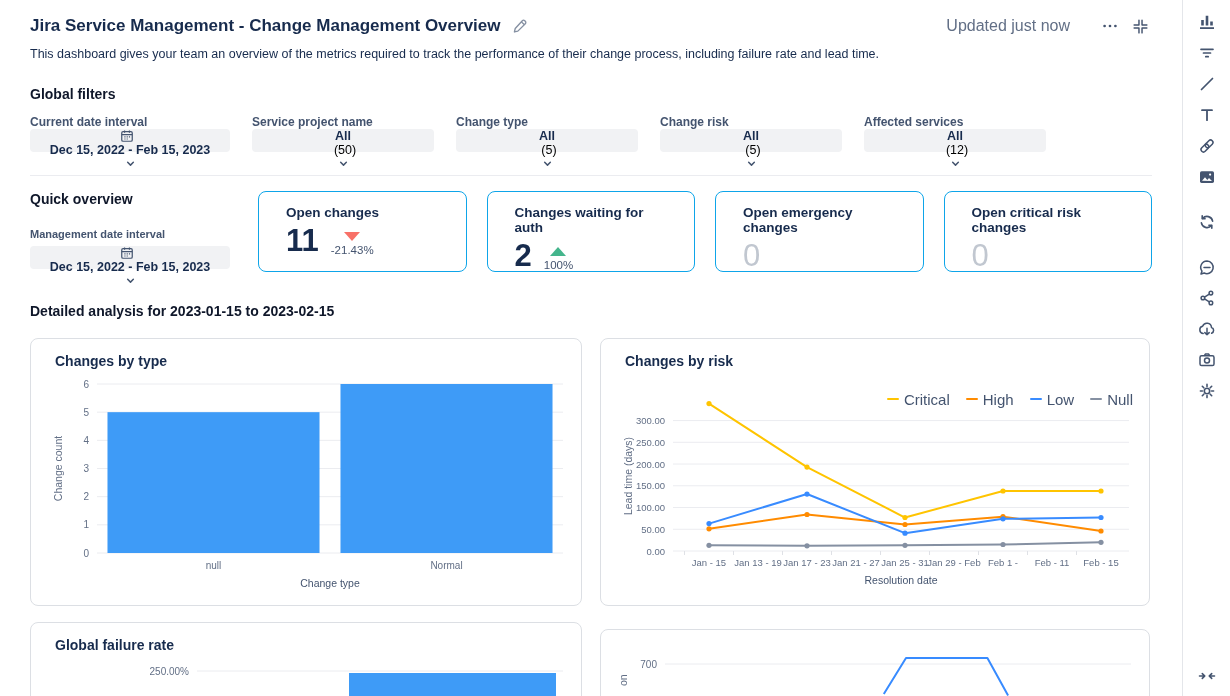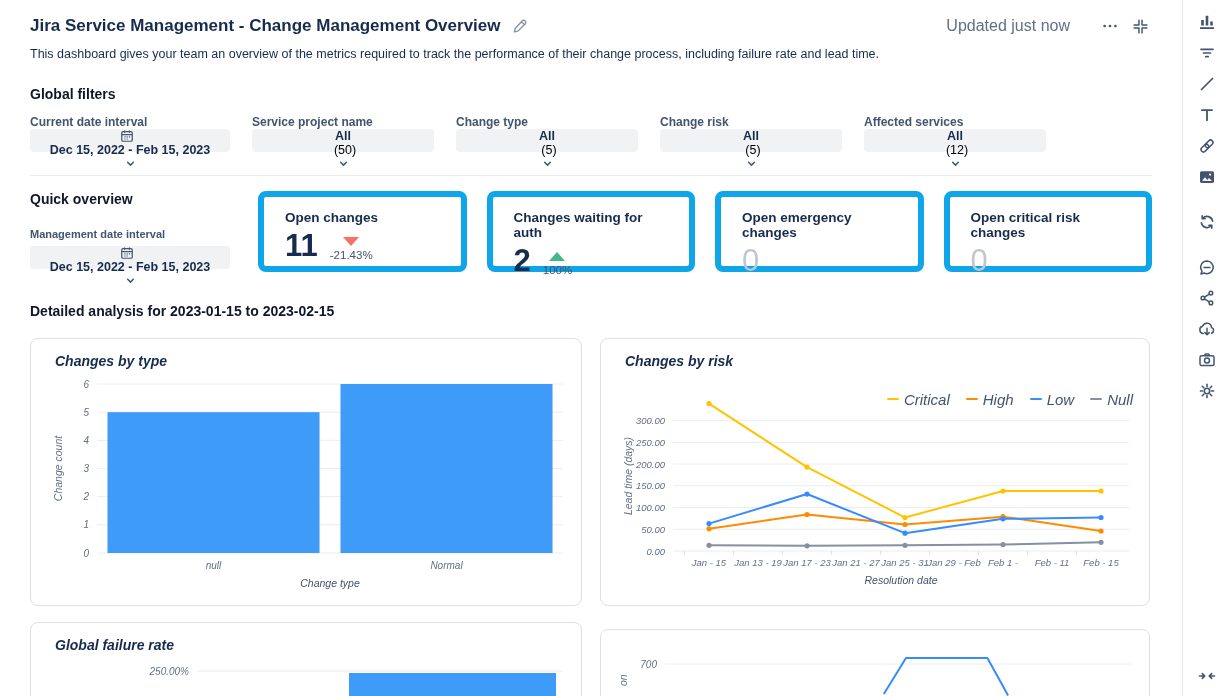--- a/index.html
+++ b/index.html
@@ -31,37 +31,37 @@
   .control svg { flex:none; }
   .cal { margin-right:7px; }
 
   .divider { border:none; border-top:1px solid #EBECF0; margin-top:23px; }
 
   
   .overview-row { display:flex; margin-top:15px; }
   .overview-left { width:200px; margin-right:28px; flex:none; }
   .comp-label { font-size:11px; font-weight:700; color:#44546F; margin-top:21px; margin-bottom:6px; }
   .cards { display:flex; gap:20px; flex:1; }
-  .stat-card { flex:1; border:6px solid #0ea5e9; border-radius:8px; padding:13px 21px; height:81px; background:#fff; }
+  .stat-card { flex:1; border:1px solid #0ea5e9; border-radius:8px; padding:13px 27px; height:81px; background:#fff; }
   .stat-title { font-size:13.5px; font-weight:700; color:#172B4D; }
   .stat-row { display:flex; align-items:flex-end; margin-top:6px; }
   .stat-value { font-size:31px; font-weight:600; line-height:30px; color:#172B4D; }
   .stat-value.zero { color:#C1C7D0; font-weight:400; }
   .trend { display:flex; flex-direction:column; align-items:center; margin-left:12px; }
   .tri-down { width:0; height:0; border-left:8px solid transparent; border-right:8px solid transparent;
     border-top:9px solid #F87168; margin-bottom:3px; }
   .tri-up { width:0; height:0; border-left:8px solid transparent; border-right:8px solid transparent;
     border-bottom:9px solid #44B58C; margin-bottom:3px; }
   .trend-pct { font-size:11.5px; color:#44546F; }
 
   .detailed-heading { margin-top:31px; }
 
   
   .charts-grid { display:grid; grid-template-columns:552px 550px; column-gap:18px; row-gap:16px; margin-top:19px; }
-  .chart-card { border:1px solid #DCDFE4; border-radius:8px; background:#fff; height:268px; padding:14px 16px; overflow:hidden;font-style:italic; }
+  .chart-card { border:1px solid #DCDFE4; border-radius:8px; background:#fff; height:268px; padding:14px 16px; overflow:hidden; }
   .chart-card.offset { margin-top:7px; }
   .chart-title { font-size:14px; font-weight:700; color:#172B4D; margin-left:8px; }
   .legend { display:flex; justify-content:flex-end; align-items:center; margin-top:8px; height:12px; }
   .legend-item { display:flex; align-items:center; margin-left:16px; font-size:15px; color:#44546F; cursor:pointer;margin-top:32px; }
   .legend-dash { width:12px; height:2.5px; border-radius:1px; margin-right:5px; }
   .chart-svg-wrap { margin-top:6px; }
   text { font-family:"Liberation Sans", sans-serif; }
 
   
   .rail { width:48px; border-left:1px solid #E4E6EA; position:relative; display:flex; flex-direction:column;

